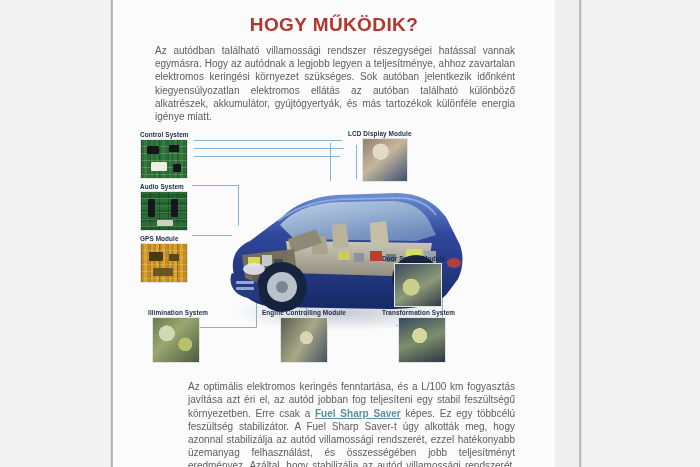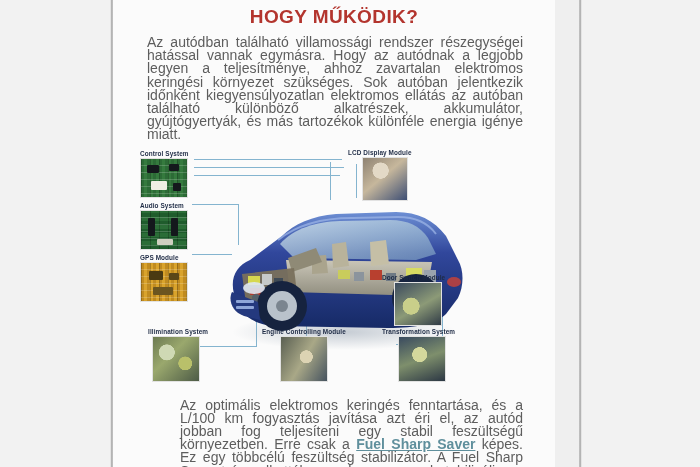--- a/index.html
+++ b/index.html
@@ -19,37 +19,37 @@
   .edge{position:absolute;top:0;height:467px;width:3px;
         background:linear-gradient(to right,#ffffff,#c9c9c9,#9f9f9f,#dcdcdc);}
   .edge-left{left:110px;}
   .edge-right{left:579px;
         background:linear-gradient(to right,#dcdcdc,#9f9f9f,#c9c9c9,#ffffff);}
 
   .sheet{
     position:absolute;left:113px;top:0;width:442px;height:467px;
     background:#fbfbfb;
     box-sizing:border-box;
-    padding:0;
+    padding:8px;
   }
 
   .page-title{
     margin:0;padding:6px 0 4px 0;
     text-align:center;
     color:#b3352e;
     font-size:19px;
     font-weight:bold;
     letter-spacing:.4px;
     font-family:"Liberation Sans", sans-serif;
   }
 
   .body-copy{
     margin:0;
     padding:4px 32px 0 34px;
-    font-size:14px;
+    font-size:10px;
     line-height:13.2px;
     color:#5d5d5d;
     text-align:justify;
     font-family:"Liberation Sans", sans-serif;
   }
   .body-copy.bottom{padding-top:6px;margin-left:33px;}
   .inline-link{
     color:#5f8f9c;font-weight:bold;text-decoration:underline;
   }
 

